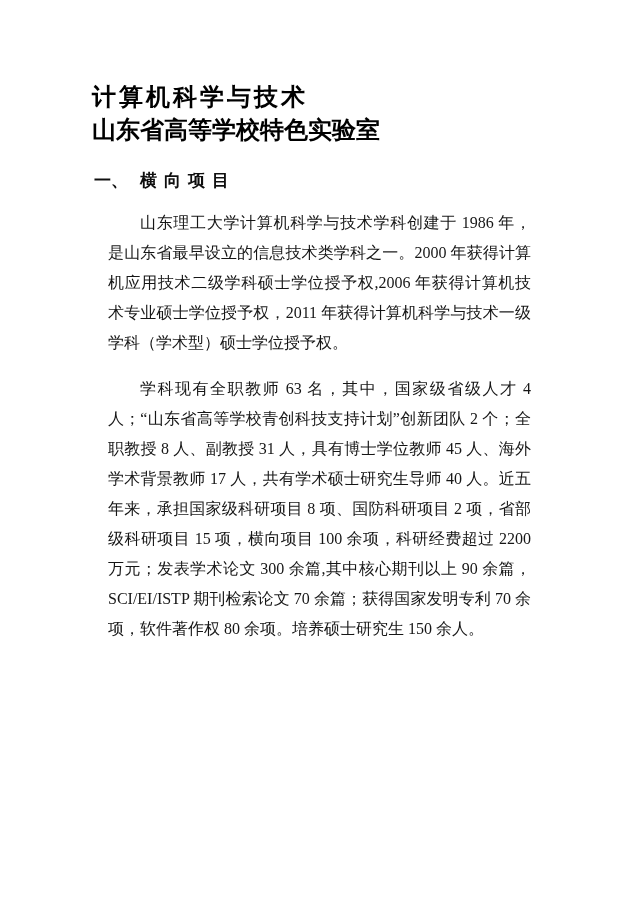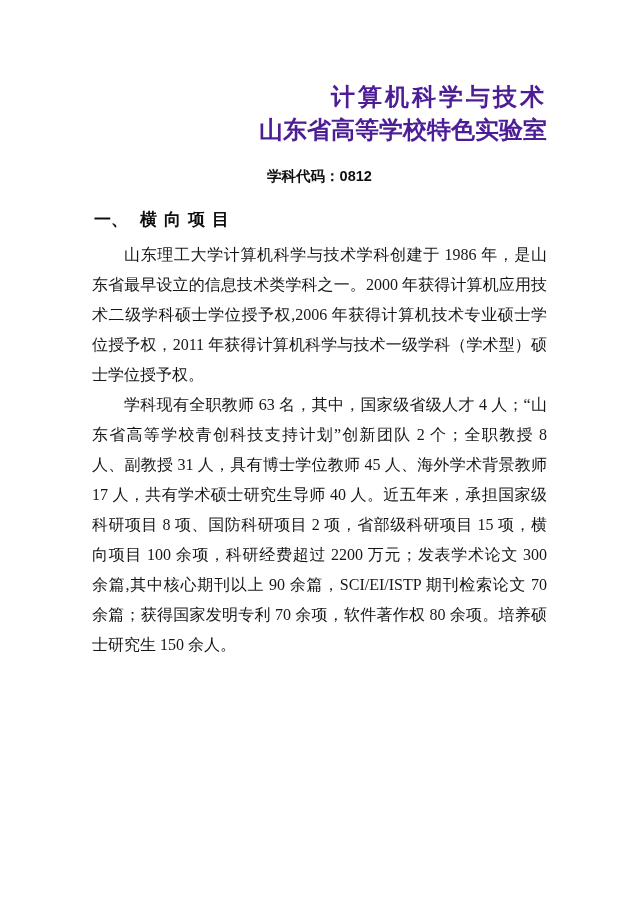--- a/index.html
+++ b/index.html
@@ -12,24 +12,24 @@
   .page {
     box-sizing: border-box;
     width: 639px;
     height: 905px;
     background: #ffffff;
     padding: 80px 92px 0 92px;
     color: #161616;
   }
   .doc-title {
     margin: 0;
-    text-align: right;
+    text-align: left;
     font-family: "Liberation Sans", "DejaVu Sans", sans-serif;
     font-weight: 700;
-    color: #4c1d95;
+    color: #000000;
   }
   .title-line {
     display: block;
     font-size: 24px;
     line-height: 33px;
     white-space: nowrap;
   }
   .title-line.spaced { letter-spacing: 3px; }
   .subject-code {
     margin-top: 21px;
@@ -44,40 +44,39 @@
     margin: 24px 0 0 2px;
     font-family: "Liberation Sans", "DejaVu Sans", sans-serif;
     font-weight: 700;
     font-size: 17px;
     line-height: 22px;
     color: #0f0f0f;
   }
   .heading-text { margin-left: 12px; letter-spacing: 7px; }
   .body-text { margin-top: 9px; }
   .body-para {
-    margin: 0;
+    margin: 16px;
     font-family: "Liberation Serif", "DejaVu Serif", serif;
     font-size: 16px;
     line-height: 30px;
     text-align: justify;
     text-indent: 2em;
     color: #161616;
   }
 </style>
 </head>
 <body>
 
 <div class="page">
 
   <h1 class="doc-title">
     <span class="title-line spaced">计算机科学与技术</span>
     <span class="title-line">山东省高等学校特色实验室</span>
   </h1>
 
-  <div class="subject-code">学科代码：0812</div>
 
   <h2 class="section-heading">
     <span class="heading-num">一、</span><span class="heading-text">横向项目</span>
   </h2>
 
   <div class="body-text">
     <p class="body-para">山东理工大学计算机科学与技术学科创建于 1986 年，是山东省最早设立的信息技术类学科之一。2000 年获得计算机应用技术二级学科硕士学位授予权,2006 年获得计算机技术专业硕士学位授予权，2011 年获得计算机科学与技术一级学科（学术型）硕士学位授予权。</p>
     <p class="body-para">学科现有全职教师 63 名，其中，国家级省级人才 4 人；“山东省高等学校青创科技支持计划”创新团队 2 个；全职教授 8 人、副教授 31 人，具有博士学位教师 45 人、海外学术背景教师 17 人，共有学术硕士研究生导师 40 人。近五年来，承担国家级科研项目 8 项、国防科研项目 2 项，省部级科研项目 15 项，横向项目 100 余项，科研经费超过 2200 万元；发表学术论文 300 余篇,其中核心期刊以上 90 余篇，SCI/EI/ISTP 期刊检索论文 70 余篇；获得国家发明专利 70 余项，软件著作权 80 余项。培养硕士研究生 150 余人。</p>
   </div>
 

